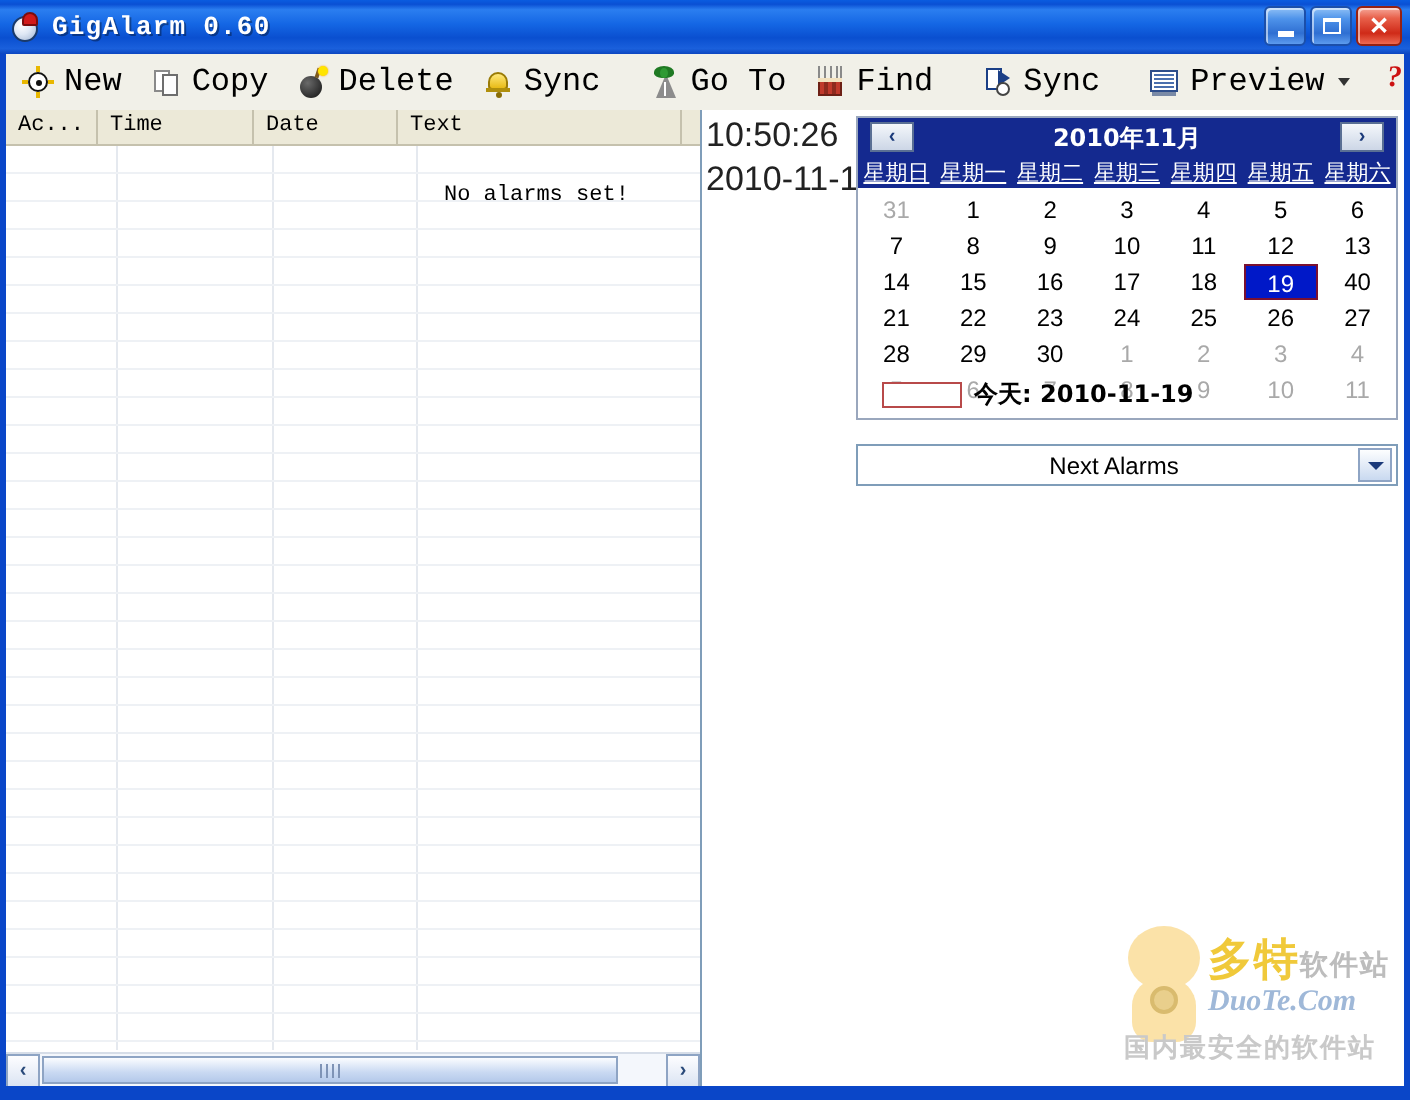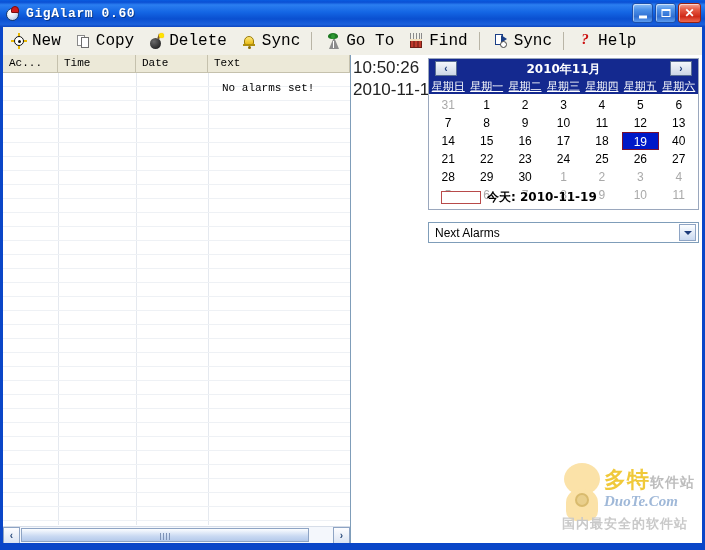--- a/index.html
+++ b/index.html
@@ -126,21 +126,21 @@
   }
   .lp-th{
     font-family:"Liberation Mono", monospace;font-size:11px;color:#000;
     padding-left:6px;line-height:17px;box-sizing:border-box;
     border-right:1px solid #c5c1ad;overflow:hidden;white-space:nowrap;
   }
   .lp-body{position:absolute;left:0;top:18px;width:347px;height:452px;overflow:hidden;background:#fff;}
   .lp-row{height:14px;position:relative;border-bottom:1px solid #eef1f5;box-sizing:border-box;}
   .lp-cellline{position:absolute;top:0;width:1px;height:100%;background:#e5e9ef;}
   .lp-text{
-    position:absolute;left:211px;top:8px;font-family:"Liberation Mono", monospace;
+    position:absolute;left:211px;top:18px;font-family:"Liberation Mono", monospace;
     font-size:11px;color:#000;line-height:14px;white-space:nowrap;padding-left:8px;
   }
   
   .hsb{
     position:absolute;left:0;bottom:0;width:347px;height:17px;background:#f0f3f8;
     display:flex;align-items:center;border-top:1px solid #d6dde8;box-sizing:border-box;
   }
   .hsb-btn{
     width:17px;height:17px;flex:none;
     background:linear-gradient(180deg,#fdfdff,#dbe4f3);
@@ -203,21 +203,21 @@
   }
   .cal-foot{
     position:absolute;left:0;bottom:3px;width:100%;display:flex;align-items:center;padding-left:12px;box-sizing:border-box;
   }
   .cal-box{width:40px;height:13px;border:1px solid #b84a4a;background:#fff;box-sizing:border-box;}
   .cal-today{margin-left:6px;font-size:12px;font-weight:bold;color:#000;font-family:"DejaVu Sans",sans-serif;}
 
   
   .combo{
     position:absolute;left:77px;top:167px;width:271px;height:21px;
-    background:#fff;border:1px solid #7f9db9;box-sizing:border-box;display:flex;align-items:center;
+    background:#fff;border:1px solid #7f9db9;box-sizing:border-box;display:flex;align-items:center;text-align:center;
   }
   .combo-val{flex:1;padding-left:6px;font-size:12px;color:#000;font-family:"Liberation Sans",sans-serif;}
   .combo-btn{
     width:17px;height:17px;margin-right:2px;flex:none;
     background:linear-gradient(180deg,#fdfeff,#c9d9f0);
     border:1px solid #8ea4c4;box-sizing:border-box;
     display:flex;align-items:center;justify-content:center;
   }
   .combo-btn .cv{width:0;height:0;border-left:4px solid transparent;border-right:4px solid transparent;border-top:4px solid #1b3a7a;}
 
@@ -338,32 +338,44 @@
     <div class="tb-item">
       <span class="tb-ic ic-sync">
           <i class="pg"></i>
           <i class="ar"></i>
           <i class="cl"></i>
         </span>
       <span class="tb-label">Sync</span>
     </div>
     <div class="tb-sep"></div>
     <div class="tb-item">
+      <span class="tb-ic ic-prev">
+        <i class="scr"></i>
+          <i class="ln" style="top:4px;"></i>
+          <i class="ln" style="top:6px;"></i>
+          <i class="ln" style="top:8px;"></i>
+          <i class="ln" style="top:10px;"></i>
+          <i class="b"></i>
+      </span>
+      <span class="tb-label">Preview</span>
+      <span class="caret"></span>
+    </div>
+    <div class="tb-item">
       <span class="tb-ic ic-help">
           <i class="q">?</i>
         </span>
       <span class="tb-label">Help</span>
     </div>
   </div>
 
   <div class="client">
 
     <div class="listpane">
       <div class="lp-head">
-        <div class="lp-th" style="width:55px;">Ac...</div>
+        <div class="lp-th" style="width:46px;">Ac...</div>
         <div class="lp-th" style="width:78px;">Time</div>
         <div class="lp-th" style="width:72px;">Date</div>
         <div class="lp-th" style="width:142px;">Text</div>
       </div>
       <div class="lp-body" id="lpbody">
           <div class="lp-row">
             <i class="lp-cellline" style="left: 55px;"></i>
             <i class="lp-cellline" style="left: 133px;"></i>
             <i class="lp-cellline" style="left: 205px;"></i>
             <span class="lp-text">No alarms set!</span>

